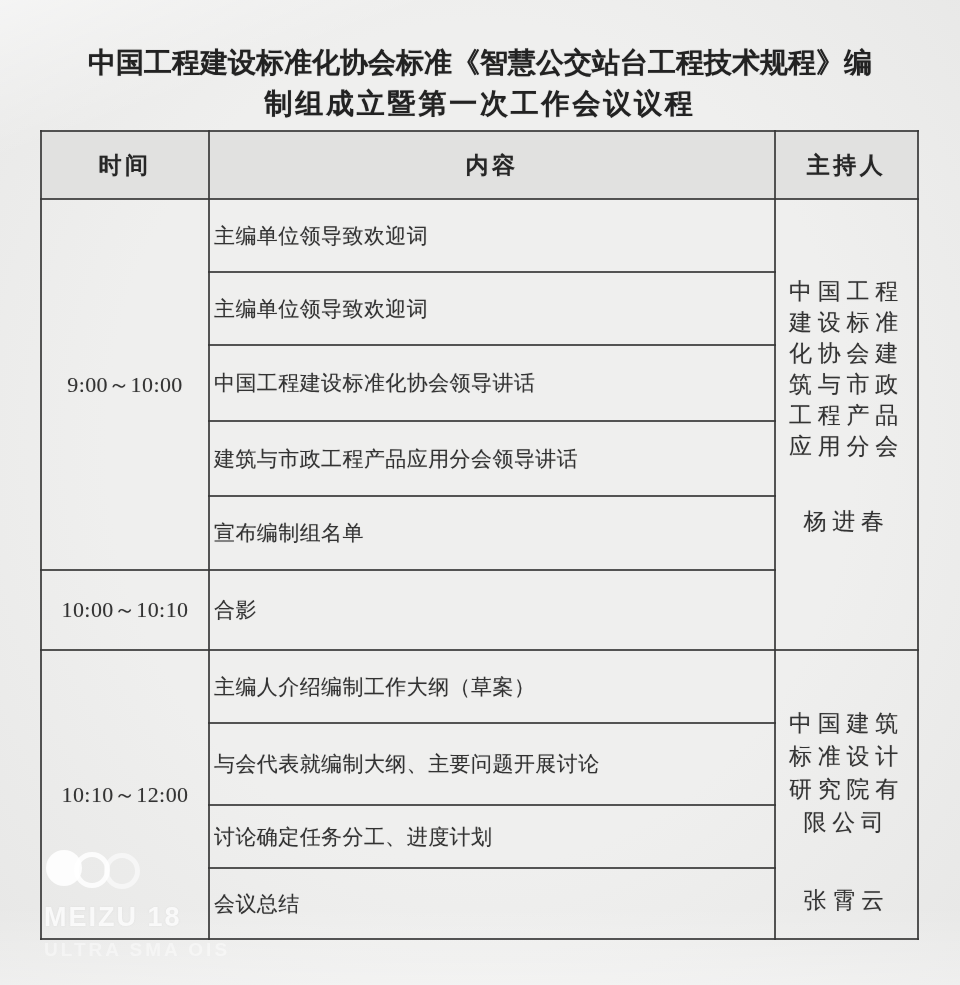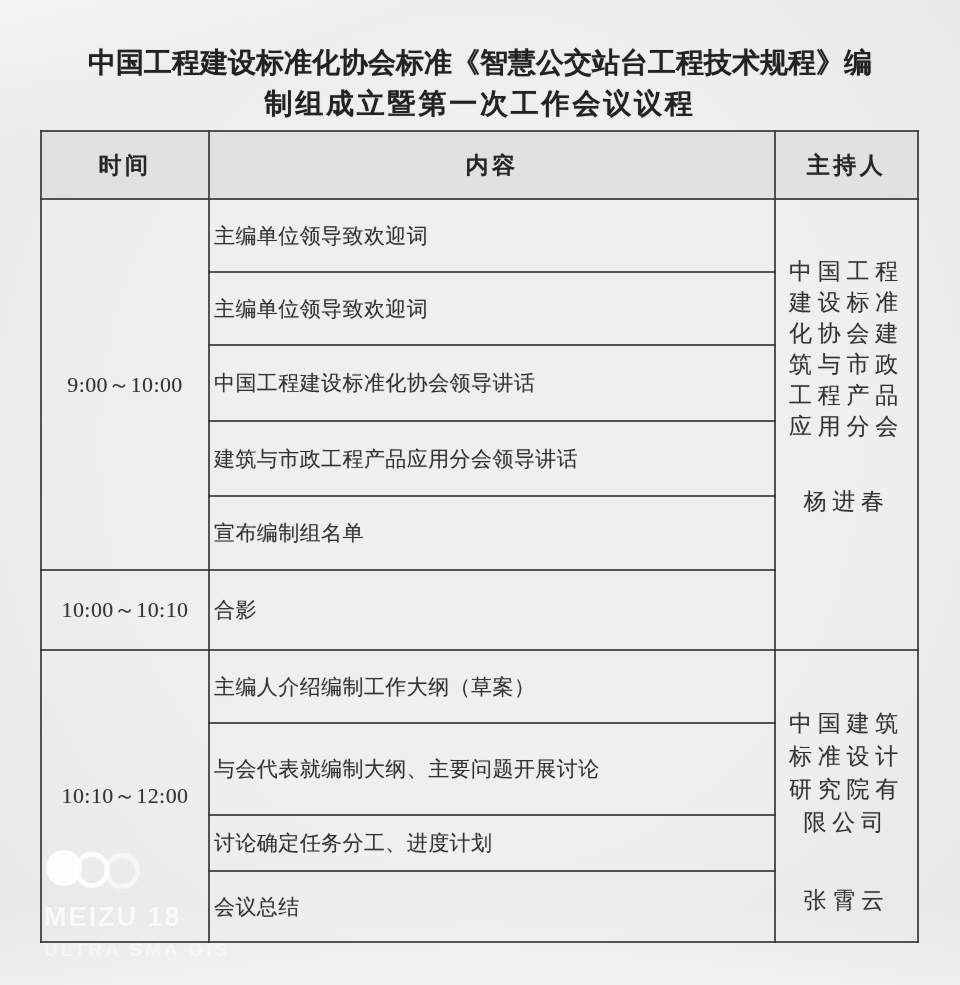--- a/index.html
+++ b/index.html
@@ -77,21 +77,21 @@
     letter-spacing:0.25em;
     line-height:31px;
     text-align:center;
     color:#333;
   }
   .host-name{
     font-size:23px;
     letter-spacing:0.25em;
     color:#333;
   }
-  .hostA .host-org{margin-top:52px;}
+  .hostA .host-org{margin-top:72px;}
   .hostA .host-name{margin-top:44px;}
   .hostB .host-org{margin-top:52px;line-height:33px;}
   .hostB .host-name{margin-top:46px;}
   
   .watermark{
     position:absolute;left:44px;top:846px;width:260px;
     font-family:"Liberation Sans","DejaVu Sans",sans-serif;
     pointer-events:none;
   }
   .lenses{position:relative;height:44px;}
@@ -165,24 +165,24 @@
     <tr style="height:73px;">
       <td class="time" rowspan="4">10:10～12:00</td>
       <td class="item">主编人介绍编制工作大纲（草案）</td>
       <td class="host hostB" rowspan="4">
         <div class="host-inner">
           <div class="host-org">中国建筑标准设计研究院有限公司</div>
           <div class="host-name">张霄云</div>
         </div>
       </td>
     </tr>
-    <tr style="height:92px;">
+    <tr style="height:82px;">
       <td class="item">与会代表就编制大纲、主要问题开展讨论</td>
     </tr>
-    <tr style="height:56px;">
+    <tr style="height:63px;">
       <td class="item">讨论确定任务分工、进度计划</td>
     </tr>
     <tr style="height:71px;">
       <td class="item">会议总结</td>
     </tr>
   </tbody>
     </table>
 
   <div class="watermark">
     <div class="lenses">

